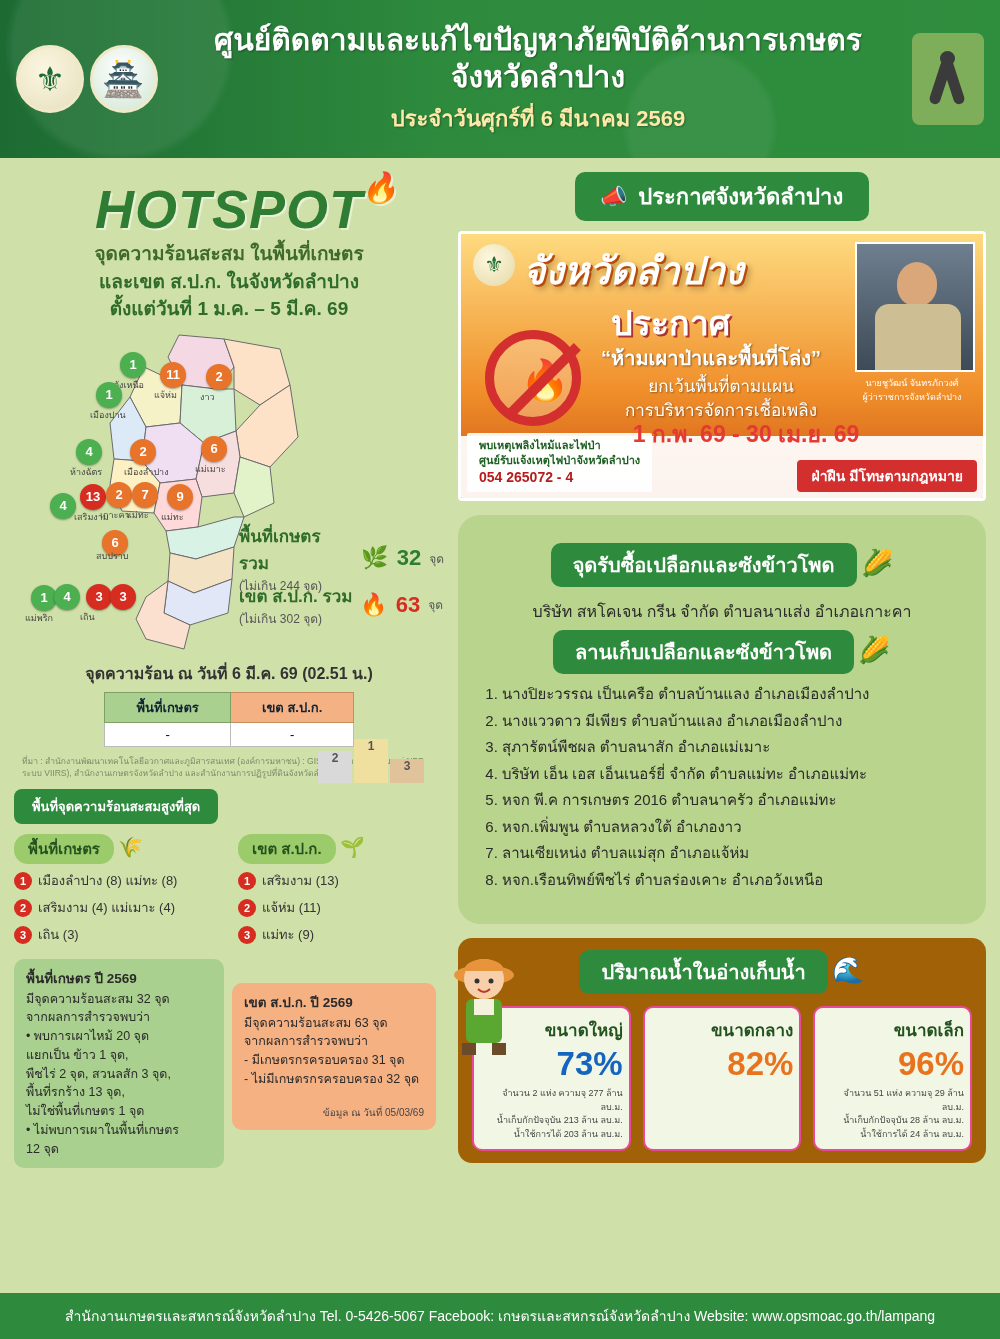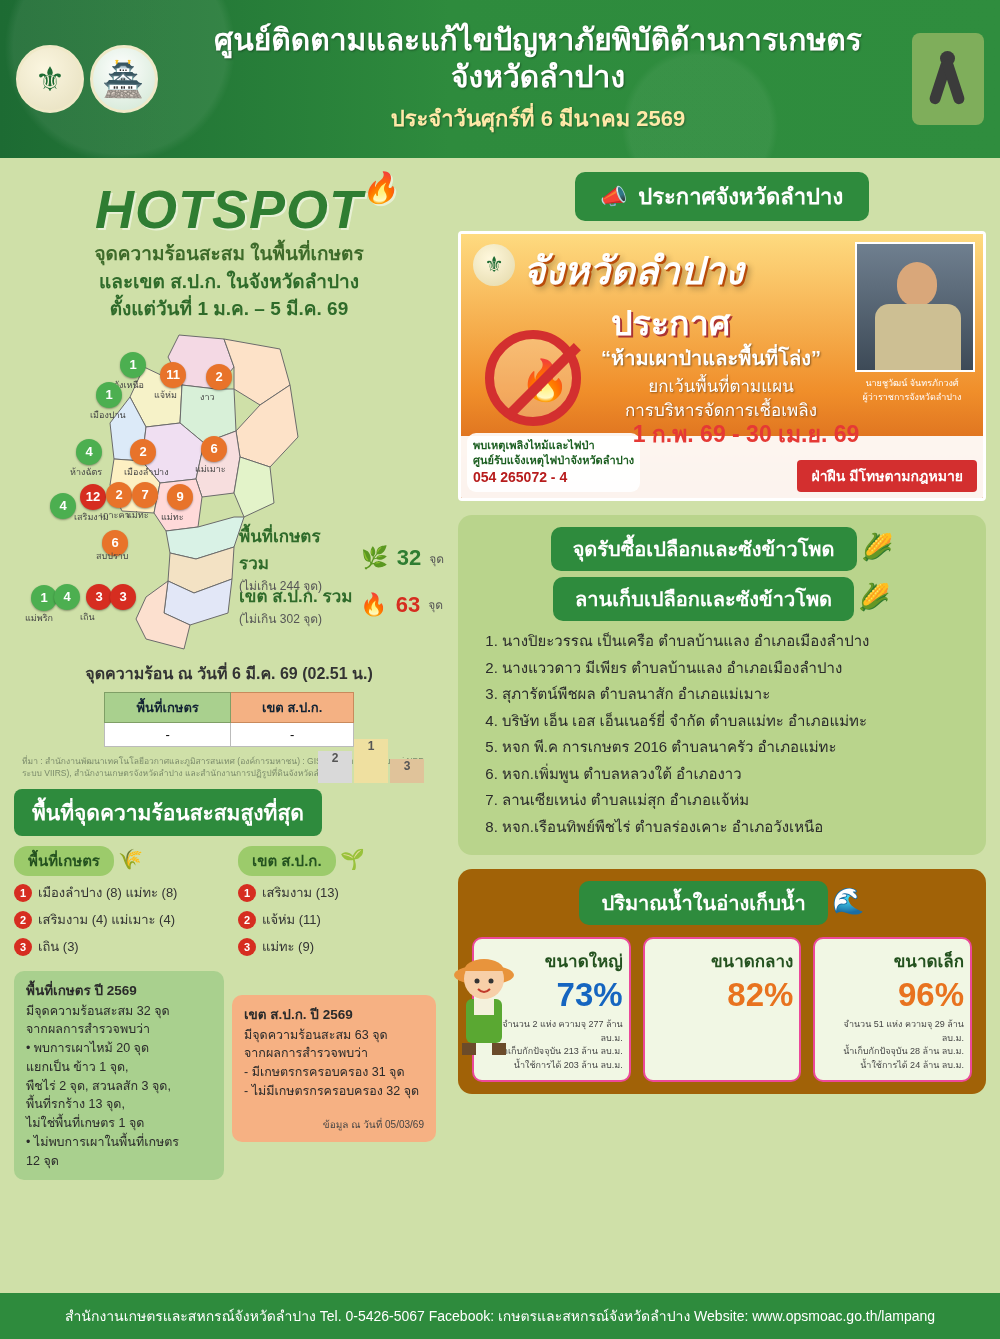--- a/index.html
+++ b/index.html
@@ -109,21 +109,21 @@
   .hs-now-title{ text-align:center; font-size:16px; font-weight:bold; color:#333; margin-top:4px;}
   .hs-table{ margin:6px auto 0 auto; border-collapse:collapse; width:250px;}
   .hs-table th{ font-size:13px; padding:4px; color:#123; font-weight:bold;}
   .hs-table th.a{ background:#a9d08e; border:1px solid #7f9f66;}
   .hs-table th.b{ background:#f4b183; border:1px solid #c98a5c;}
   .hs-table td{ background:#fff; border:1px solid #bbb; text-align:center; font-size:13px; padding:4px;}
   .source{ font-size:8.5px; color:#7a8a6a; line-height:1.45; margin:8px 8px 0 8px;}
 
   
   .sec-title {
-    background:#2e8b3d; color:#fff; font-size:21px; font-weight:bold;
+    background:#2e8b3d; color:#fff; font-size:13px; font-weight:bold;
     padding:7px 18px; border-radius:8px; display:inline-block;
   }
   .podium{ position:relative; width:110px; height:46px; margin-left:auto; margin-top:-36px;}
   .pod{ position:absolute; bottom:0; width:34px; text-align:center; font-size:12px; font-weight:bold; color:#555;}
   .pod.p1{ left:38px; height:44px; background:#efe0a0;}
   .pod.p2{ left:2px;  height:32px; background:#d9d9d9;}
   .pod.p3{ left:74px; height:24px; background:#e0c39a;}
 
   .two-col{ display:flex; gap:14px; margin-top:10px;}
   .mini-title{
@@ -173,26 +173,26 @@
     background:linear-gradient(180deg,#6f7f8f,#3d4a57); overflow:hidden;}
   .poster .portrait .head{ position:absolute; left:40px; top:18px; width:40px;height:44px;border-radius:50% 50% 45% 45%;
     background:#d9a77a;}
   .poster .portrait .body{ position:absolute; left:18px; top:60px; width:86px;height:70px;border-radius:14px 14px 0 0;
     background:#cdbf93;}
   .poster .pname{ position:absolute; right:12px; top:142px; width:118px; text-align:center; font-size:9px; color:#fff;}
   .poster .datebar{ position:absolute; left:160px; bottom:46px; width:250px; text-align:center; font-size:23px;
     font-weight:bold; color:#e53935;}
   .poster .warn{ position:absolute; right:6px; bottom:6px; background:#d32f2f; color:#fff; font-size:14px;
     padding:5px 14px; border-radius:4px; font-weight:bold;}
-  .poster .callbox{ position:absolute; left:6px; bottom:6px; background:rgba(255,255,255,.92); border-radius:9px;
-    padding:5px 6px; font-size:11px; color:#1b5e20; line-height:1.35; font-weight:bold;}
+  .poster .callbox{ position:absolute; left:6px; bottom:6px; background:rgba(255,255,255,.92); border-radius:2px;
+    padding:5px 12px; font-size:11px; color:#1b5e20; line-height:1.35; font-weight:bold;}
   .poster .callbox .tel{ font-size:14px; color:#b71c1c;}
   .poster .whitebar{ position:absolute; left:0; right:0; bottom:0; height:62px; background:rgba(255,255,255,.93);}
 
-  .green-card{ background:#b9d48c; border-radius:14px; padding:12px 14px; margin-top:14px;}
+  .green-card{ background:#b9d48c; border-radius:22px; padding:28px 14px; margin-top:14px;}
   .card-title{
     background:#2e8b3d; color:#fff; font-size:20px; font-weight:bold;
     padding:6px 22px; border-radius:10px; display:inline-block;
   }
   .corn{ font-size:26px; }
   .card-line{ text-align:center; font-size:16px; color:#2b2b2b; margin:12px 0 4px 0;}
   ol.list{ margin:10px 0 0 0; padding-left:30px; }
   ol.list li{ font-size:15px; color:#2b2b2b; margin-bottom:7px; line-height:1.3;}
 
   .water-card{ background:#a16207; border-radius:14px; padding:12px 14px; margin-top:14px;}
@@ -272,21 +272,21 @@
           <div class="pin o" style="left: 192px; top: 37px;">2</div>
           <div class="dist-label" style="left: 186px; top: 63px;">งาว</div>
           <div class="pin g" style="left: 82px; top: 55px;">1</div>
           <div class="dist-label" style="left: 76px; top: 81px;">เมืองปาน</div>
           <div class="pin o" style="left: 187px; top: 109px;">6</div>
           <div class="dist-label" style="left: 181px; top: 135px;">แม่เมาะ</div>
           <div class="pin g" style="left: 62px; top: 112px;">4</div>
           <div class="dist-label" style="left: 56px; top: 138px;">ห้างฉัตร</div>
           <div class="pin o" style="left: 116px; top: 112px;">2</div>
           <div class="dist-label" style="left: 110px; top: 138px;">เมืองลำปาง</div>
-          <div class="pin r" style="left: 66px; top: 157px;">12</div>
+          <div class="pin r" style="left: 66px; top: 157px;">13</div>
           <div class="dist-label" style="left: 60px; top: 183px;">เสริมงาม</div>
           <div class="pin o" style="left: 92px; top: 155px;">2</div>
           <div class="dist-label" style="left: 86px; top: 181px;">เกาะคา</div>
           <div class="pin o" style="left: 118px; top: 155px;">7</div>
           <div class="dist-label" style="left: 112px; top: 181px;">แม่ทะ</div>
           <div class="pin o" style="left: 153px; top: 157px;">9</div>
           <div class="dist-label" style="left: 147px; top: 183px;">แม่ทะ</div>
           <div class="pin g" style="left: 36px; top: 166px;">4</div>
           <div class="pin o" style="left: 88px; top: 203px;">6</div>
           <div class="dist-label" style="left: 82px; top: 222px;">สบปราบ</div>
@@ -446,20 +446,21 @@
       </div>
       <div class="datebar">1 ก.พ. 69 - 30 เม.ย. 69</div>
       <div class="warn">ฝ่าฝืน มีโทษตามกฎหมาย</div>
     </div>
 
     <div class="green-card">
       <div style="text-align:center">
         <span class="card-title">จุดรับซื้อเปลือกและซังข้าวโพด</span>
         <span class="corn">🌽</span>
       </div>
+      <div class="card-line">บริษัท สหโคเจน กรีน จำกัด ตำบลนาแส่ง อำเภอเกาะคา</div>
 
       <div style="text-align:center; margin-top:6px">
         <span class="card-title">ลานเก็บเปลือกและซังข้าวโพด</span>
         <span class="corn">🌽</span>
       </div>
       <ol class="list" id="corn-yard-list">
           <li>นางปิยะวรรณ เป็นเครือ ตำบลบ้านแลง อำเภอเมืองลำปาง</li>
           <li>นางแววดาว มีเพียร ตำบลบ้านแลง อำเภอเมืองลำปาง</li>
           <li>สุภารัตน์พืชผล ตำบลนาสัก อำเภอแม่เมาะ</li>
           <li>บริษัท เอ็น เอส เอ็นเนอร์ยี่ จำกัด ตำบลแม่ทะ อำเภอแม่ทะ</li>

